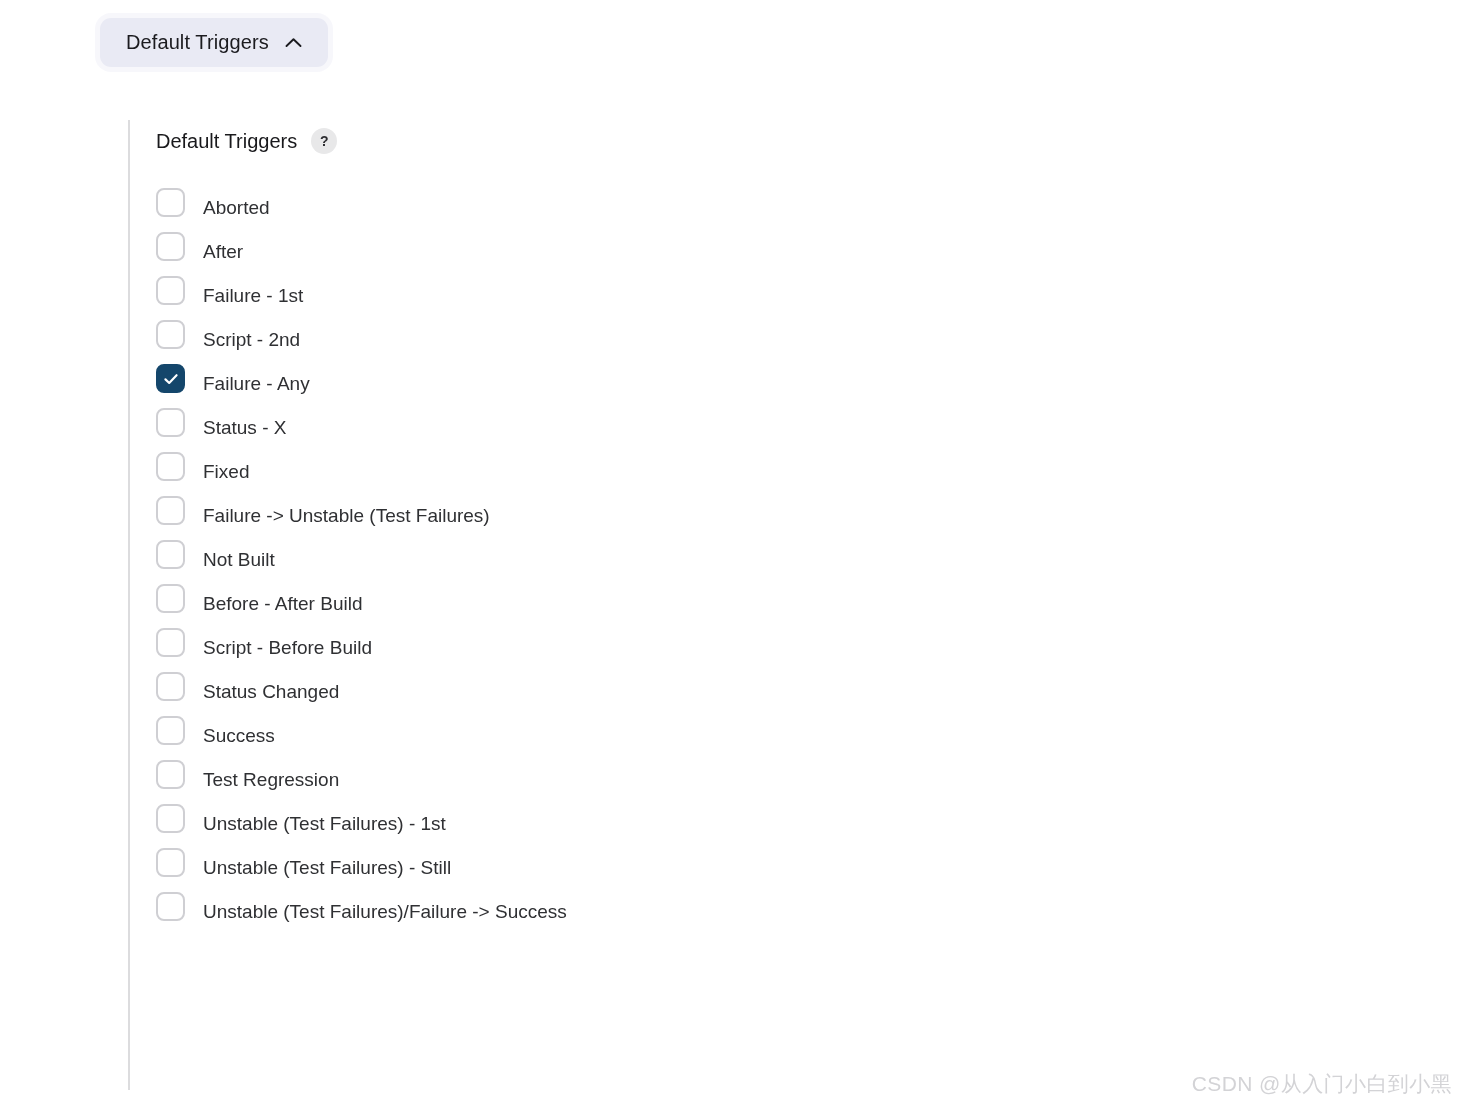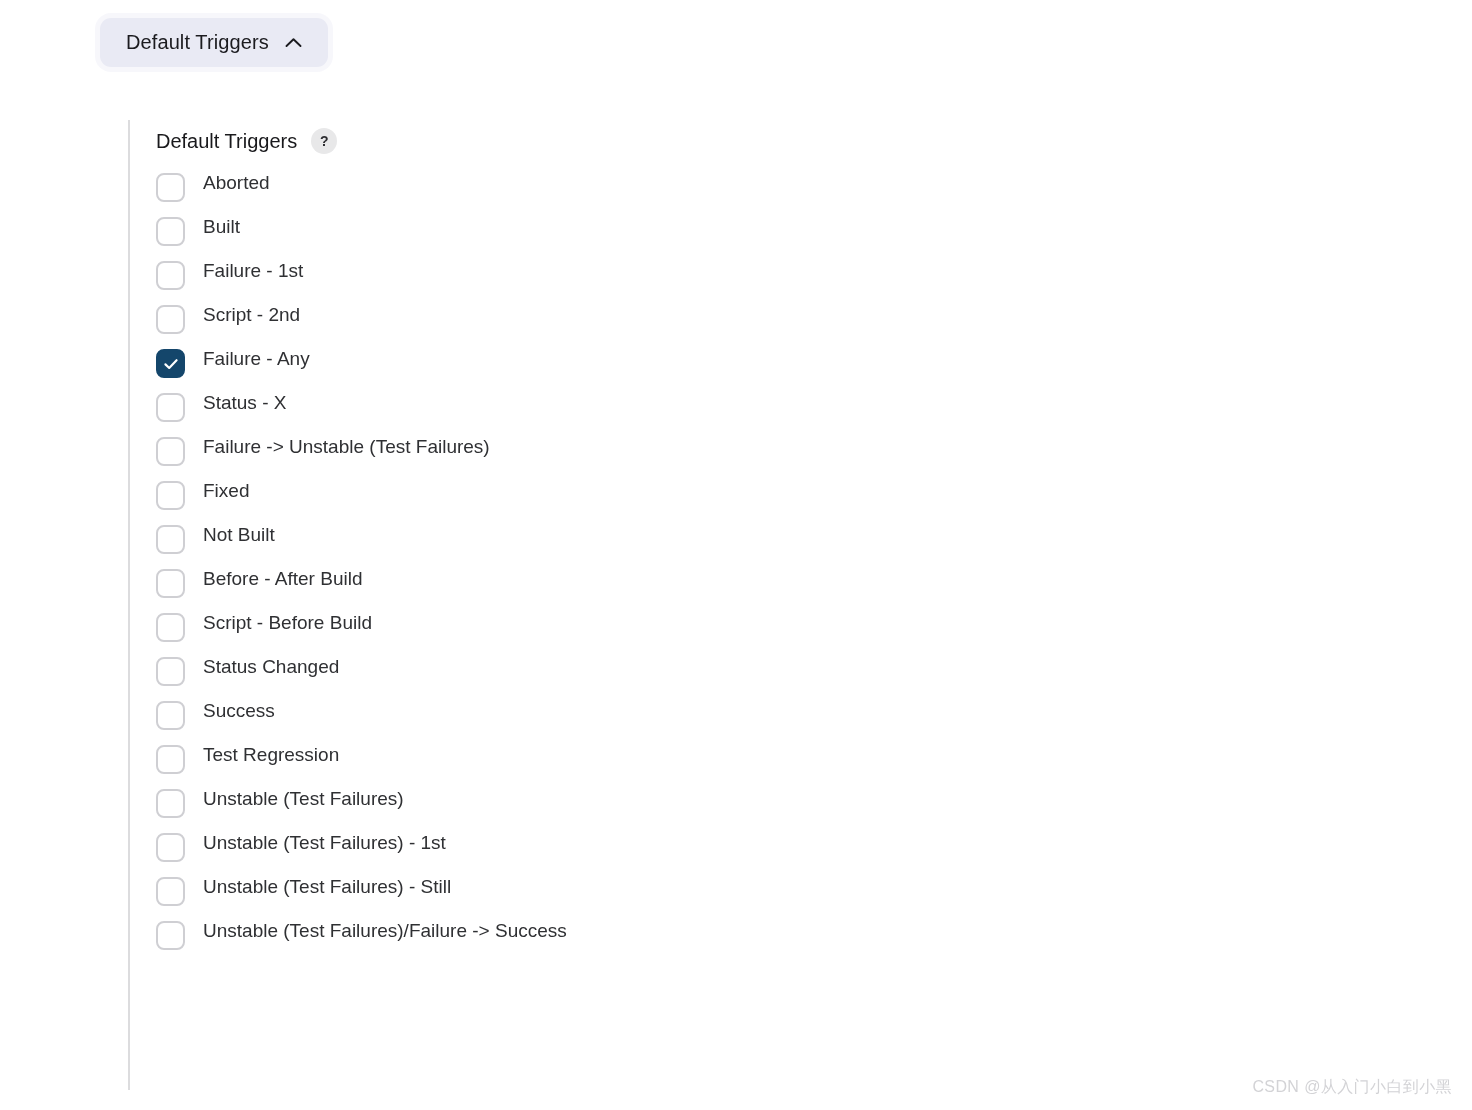--- a/index.html
+++ b/index.html
@@ -84,21 +84,21 @@
     justify-content: center;
     cursor: pointer;
     flex: 0 0 auto;
     line-height: 1;
   }
 
   
   .options { display: block; }
   .option-row {
     display: flex;
-    align-items: flex-start;
+    align-items: flex-end;
     gap: 18px;
     height: 44px;
     cursor: pointer;
   }
   .cb {
     width: 29px;
     height: 29px;
     box-sizing: border-box;
     border-radius: 8px;
     border: 2px solid #cfcfd3;
@@ -120,21 +120,21 @@
     color: #2f3033;
     line-height: 1;
     white-space: nowrap;
   }
 
   
   .watermark {
     position: absolute;
     right: 20px;
     bottom: 12px;
-    font-size: 16px;
+    font-size: 21px;
     color: #d3d3d6;
     letter-spacing: 0.4px;
     user-select: none;
     white-space: nowrap;
   }
 </style>
 </head>
 <body>
 
 <div class="pill-wrap">
@@ -155,21 +155,21 @@
     <span class="help-badge">?</span>
   </div>
 
   <div class="options" id="options-list">
       <div class="option-row">
         <span class="cb"></span>
         <span class="option-label">Aborted</span>
       </div>
       <div class="option-row">
         <span class="cb"></span>
-        <span class="option-label">Built</span>
+        <span class="option-label">After</span>
       </div>
       <div class="option-row">
         <span class="cb"></span>
         <span class="option-label">Failure - 1st</span>
       </div>
       <div class="option-row">
         <span class="cb"></span>
         <span class="option-label">Script - 2nd</span>
       </div>
       <div class="option-row">
@@ -179,28 +179,28 @@
           </svg>
         </span>
         <span class="option-label">Failure - Any</span>
       </div>
       <div class="option-row">
         <span class="cb"></span>
         <span class="option-label">Status - X</span>
       </div>
       <div class="option-row">
         <span class="cb"></span>
+        <span class="option-label">Fixed</span>
+      </div>
+      <div class="option-row">
+        <span class="cb"></span>
         <span class="option-label">Failure -&gt; Unstable (Test Failures)</span>
       </div>
       <div class="option-row">
         <span class="cb"></span>
-        <span class="option-label">Fixed</span>
-      </div>
-      <div class="option-row">
-        <span class="cb"></span>
         <span class="option-label">Not Built</span>
       </div>
       <div class="option-row">
         <span class="cb"></span>
         <span class="option-label">Before - After Build</span>
       </div>
       <div class="option-row">
         <span class="cb"></span>
         <span class="option-label">Script - Before Build</span>
       </div>
@@ -211,24 +211,20 @@
       <div class="option-row">
         <span class="cb"></span>
         <span class="option-label">Success</span>
       </div>
       <div class="option-row">
         <span class="cb"></span>
         <span class="option-label">Test Regression</span>
       </div>
       <div class="option-row">
         <span class="cb"></span>
-        <span class="option-label">Unstable (Test Failures)</span>
-      </div>
-      <div class="option-row">
-        <span class="cb"></span>
         <span class="option-label">Unstable (Test Failures) - 1st</span>
       </div>
       <div class="option-row">
         <span class="cb"></span>
         <span class="option-label">Unstable (Test Failures) - Still</span>
       </div>
       <div class="option-row">
         <span class="cb"></span>
         <span class="option-label">Unstable (Test Failures)/Failure -&gt; Success</span>
       </div>

